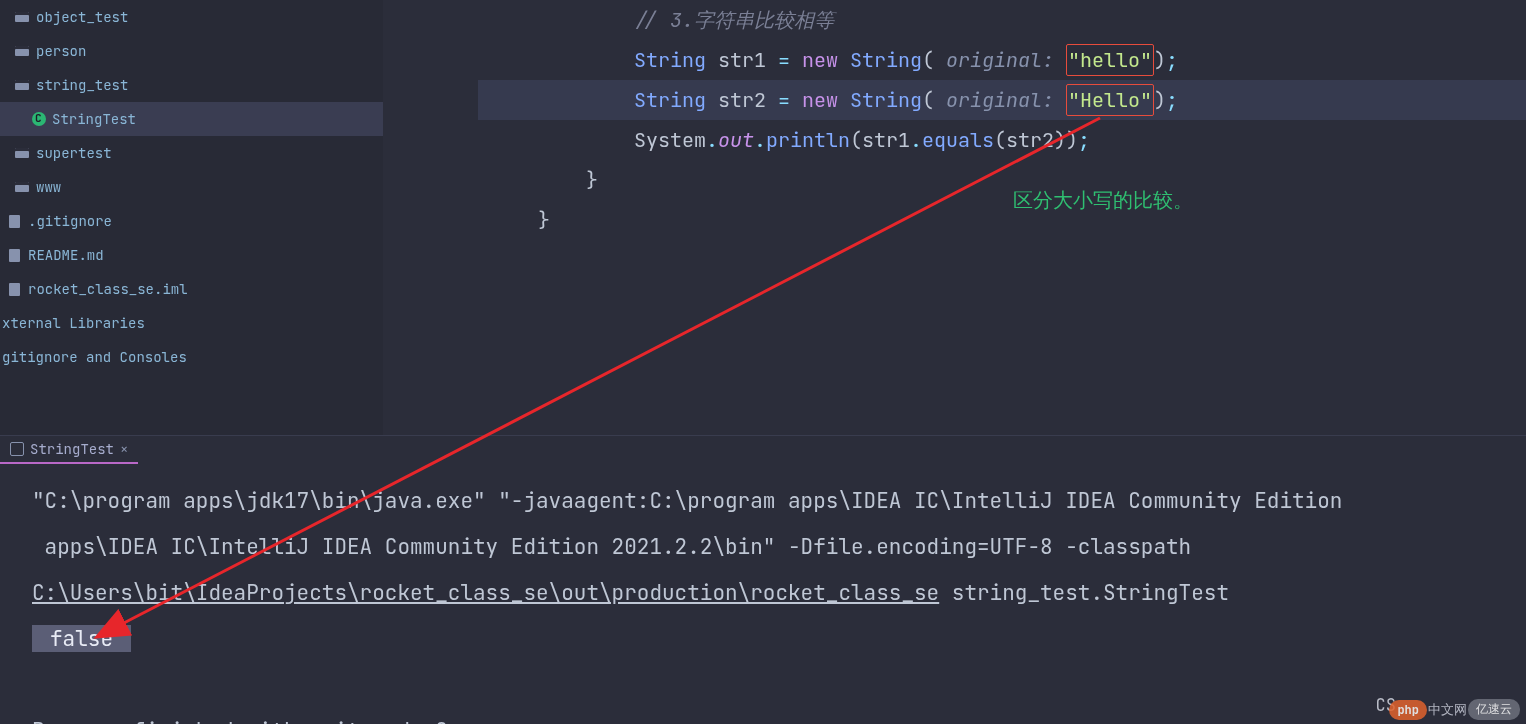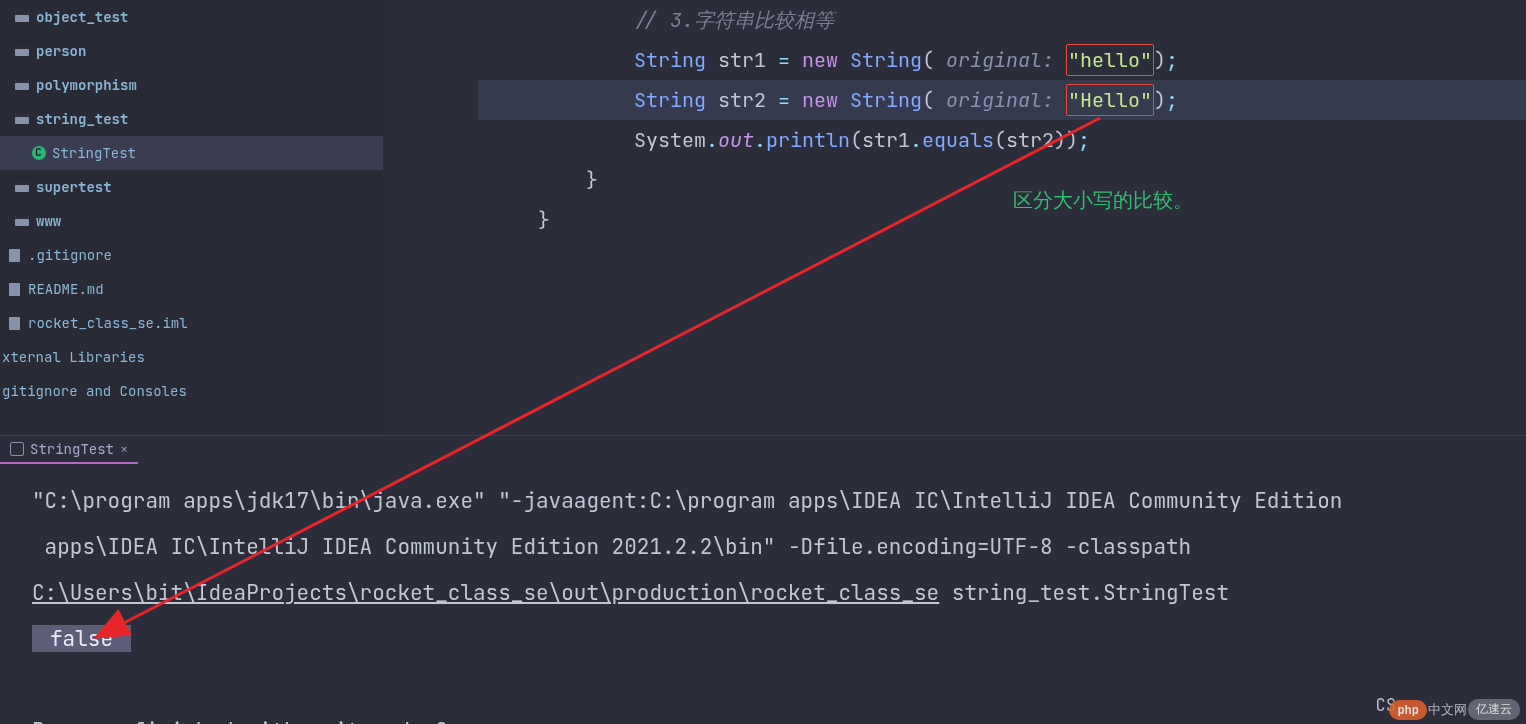--- a/index.html
+++ b/index.html
@@ -16,21 +16,21 @@
   }
   .tree-item.sel { background:#3a3d52; }
   .tree-item .icon { width:16px; height:14px; display:inline-flex; align-items:center; justify-content:center; }
   .folder-icon::before {
     content:""; display:block; width:14px; height:10px; background:#8792ad; border-radius:1px;
     box-shadow:inset 0 3px 0 #2b2d3a;
   }
   .file-icon::before { content:""; display:block; width:11px; height:13px; background:#8792ad; border-radius:1px; }
   .class-icon { width:14px; height:14px; border-radius:50%; background:#2bb673; display:inline-block; position:relative; }
   .class-icon::after { content:"C"; position:absolute; left:3px; top:-1px; font-size:11px; color:#1b1d27; font-weight:bold; }
-  .tree-item.lvl1 { padding-left:14px;font-weight:bold; }
+  .tree-item.lvl1 { padding-left:14px; }
   .tree-item.lvl2 { padding-left:32px; }
   .tree-item.root { padding-left:2px; color:#8ab6d6; }
   .editor { flex:1; background:#2b2d3a; position:relative; }
   .gutter {
     position:absolute; left:0; top:0; width:95px; text-align:right;
     color:#5a5f78; font-family:"JetBrains Mono",Consolas,monospace; font-size:20px;
     border-right:1px solid #393c4e; height:100%;
     padding-right:50px;
   }
   .gline { height:40px; line-height:40px; }
@@ -94,24 +94,20 @@
 
 <div class="main">
   <div class="sidebar">
     <div class="tree-item lvl1">
         <span class="icon folder-icon"></span>
         <span>object_test</span>
       </div>
     <div class="tree-item lvl1">
         <span class="icon folder-icon"></span>
         <span>person</span>
-      </div>
-    <div class="tree-item lvl1">
-        <span class="icon folder-icon"></span>
-        <span>polymorphism</span>
       </div>
     <div class="tree-item lvl1">
         <span class="icon folder-icon"></span>
         <span>string_test</span>
       </div>
     <div class="tree-item lvl2 sel">
         <span class="class-icon"></span>
         <span>StringTest</span>
       </div>
     <div class="tree-item lvl1">

